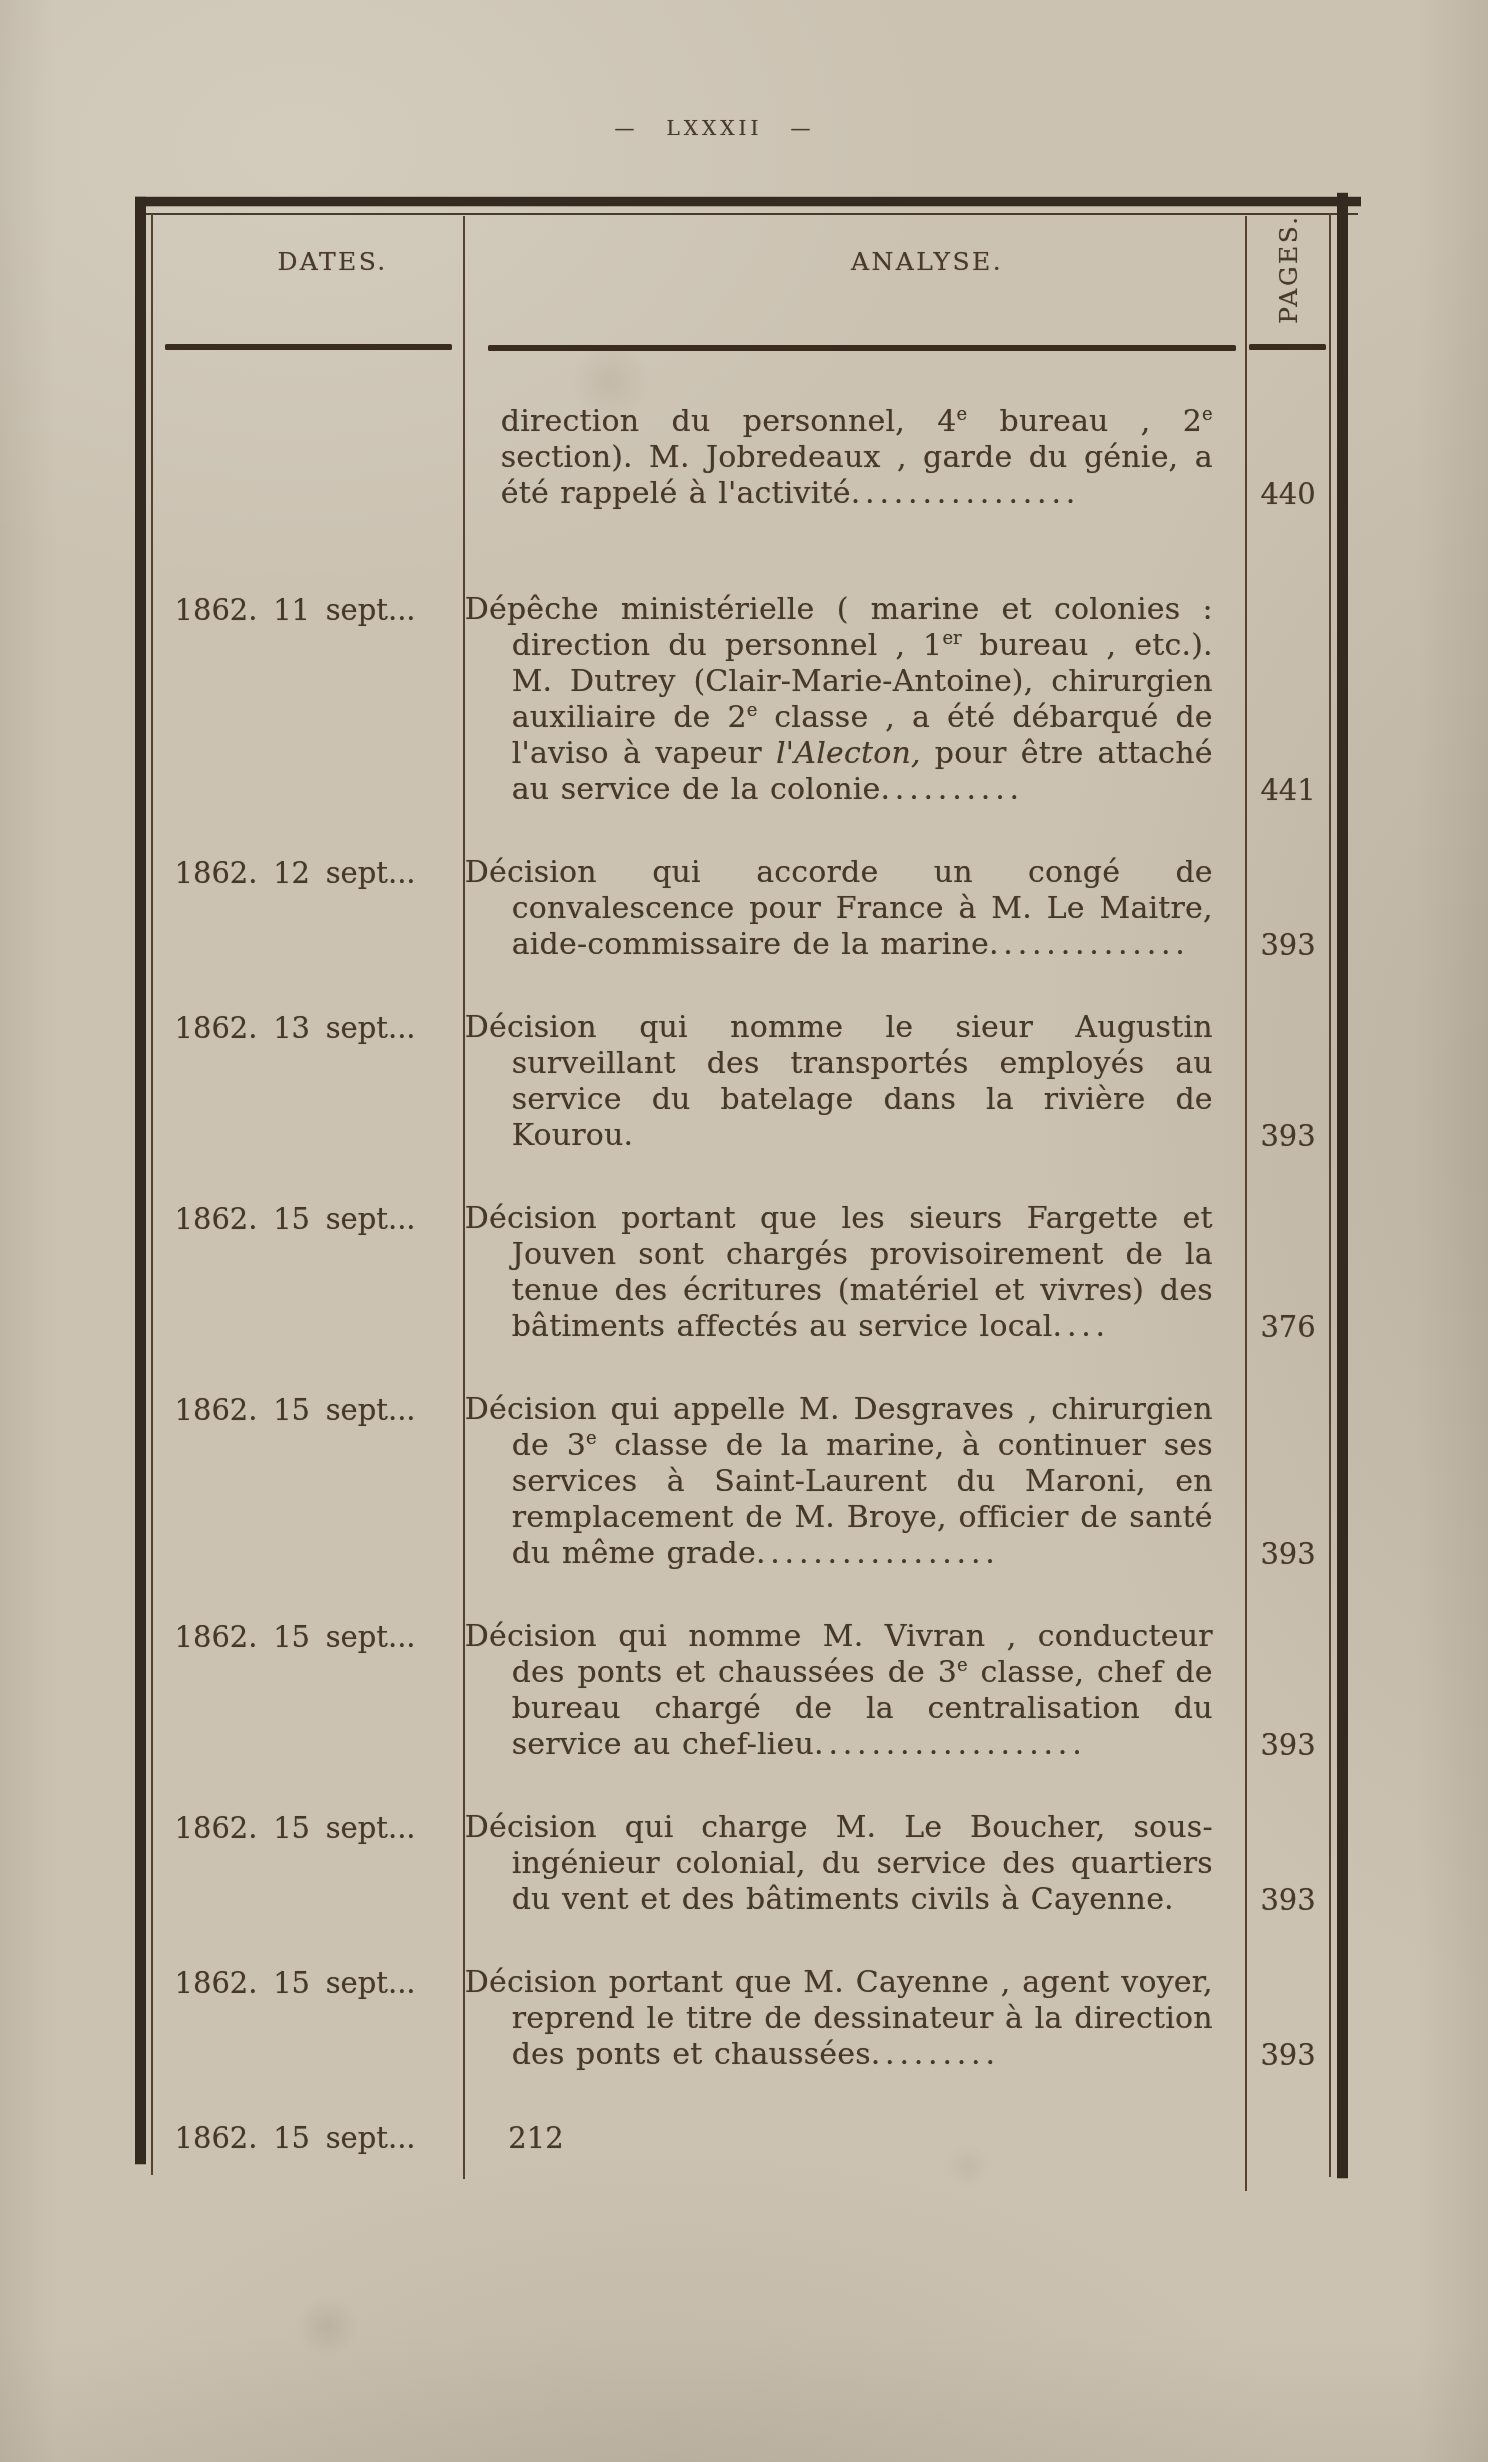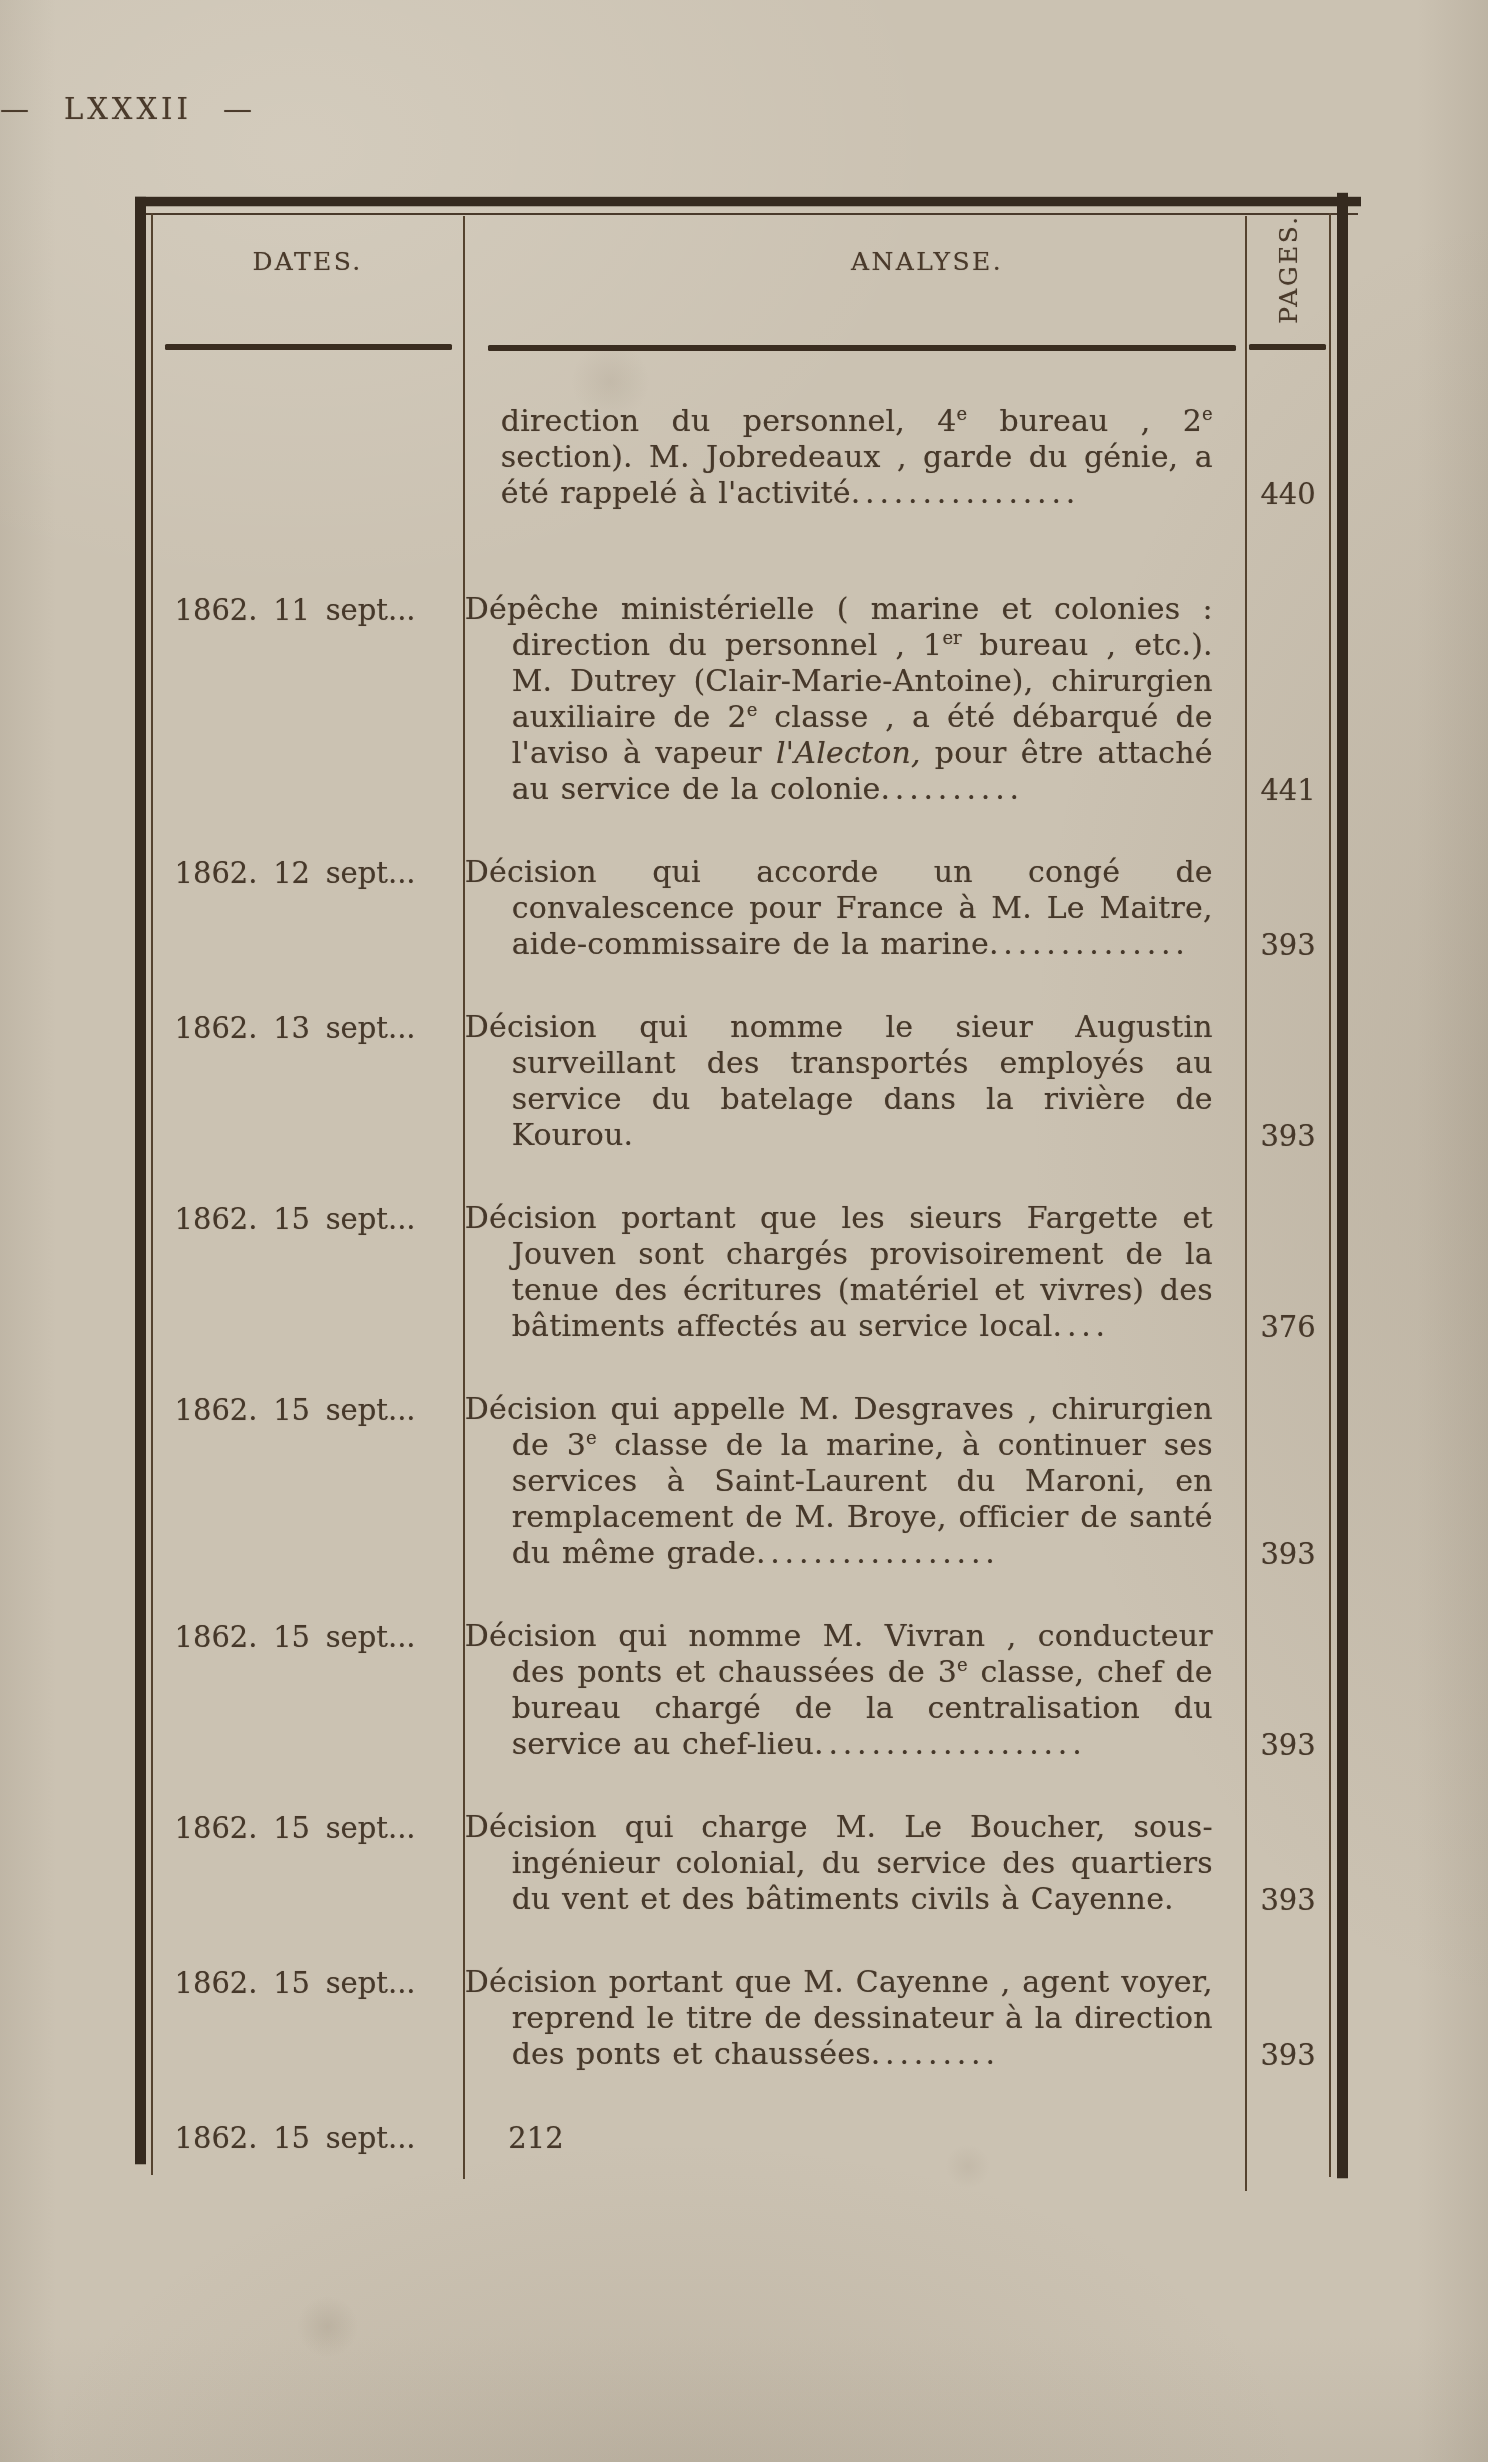--- a/index.html
+++ b/index.html
@@ -23,23 +23,23 @@
       radial-gradient(circle 32px at 65% 88%, rgba(100,85,64,0.08), transparent 70%),
       linear-gradient(to right, rgba(90,78,60,0.10), transparent 56px),
       linear-gradient(to left, rgba(90,78,60,0.12), transparent 72px),
       linear-gradient(to top, rgba(90,78,60,0.08), transparent 128px);
     color:#46382a;
   }
   .ink { color:#46382a; text-shadow:0 0 0.8px rgba(62,47,32,0.45); }
 
   
   .folio {
-    position:absolute; top:92px; left:0; width:1429px;
-    text-align:left;
-    font-size:29px; letter-spacing:4px; word-spacing:17.7px;
+    position:absolute; top:116px; left:0; width:1429px;
+    text-align:center;
+    font-size:20px; letter-spacing:4px; word-spacing:17.7px;
     color:#4a3a2b; text-shadow:0 0 0.8px rgba(62,47,32,0.5);
   }
 
   
   .rule { position:absolute; background:#352a1f; }
   .rule.rough { box-shadow:0 0.8px 0 rgba(53,42,31,0.35), 0 -0.8px 0 rgba(53,42,31,0.25); }
   .top-heavy   { left:135px; top:197px; width:1226px; height:8.8px; }
   .top-thin    { left:135px; top:213px; width:1223px; height:2.4px; background:#4a3a2b; }
   .left-heavy  { left:135px; top:197px; width:11.2px; height:1967px; }
   .left-thin   { left:151px; top:213px; width:2.4px;  height:1962px; background:#55432f; }
@@ -47,21 +47,21 @@
   .divider-2   { left:1245px;top:216px; width:2.4px;  height:1975px; background:#55432f; }
   .right-thin  { left:1329px;top:213px; width:2.4px;  height:1964px; background:#55432f; }
   .right-heavy { left:1337px;top:193px; width:11.2px; height:1985px; }
 
   
   .hdr {
     position:absolute; text-align:center;
     font-size:25px; letter-spacing:2.4px; color:#4a3a2b;
     text-shadow:0 0 0.8px rgba(62,47,32,0.5);
   }
-  .hdr-dates   { left:152px; top:247px; width:311px; }
+  .hdr-dates   { left:152px; top:247px; width:311px;padding-left:25px; }
   .hdr-analyse { left:466px; top:247px; width:922px; }
   .hdr-pages-wrap { position:absolute; left:1247px; top:205px; width:82px; height:128px; }
   .hdr-pages-wrap span {
     position:absolute; left:50%; top:50%;
     transform:translate(-50%,-50%) rotate(-90deg);
     white-space:nowrap; font-size:25px; letter-spacing:2.4px; color:#4a3a2b;
     text-shadow:0 0 0.8px rgba(62,47,32,0.5);
   }
   .hdr-sep { position:absolute; height:6.4px; background:#3a2d20; border-radius:1.6px; }
   .sep-dates   { left:165px;  top:344px; width:287px; }

